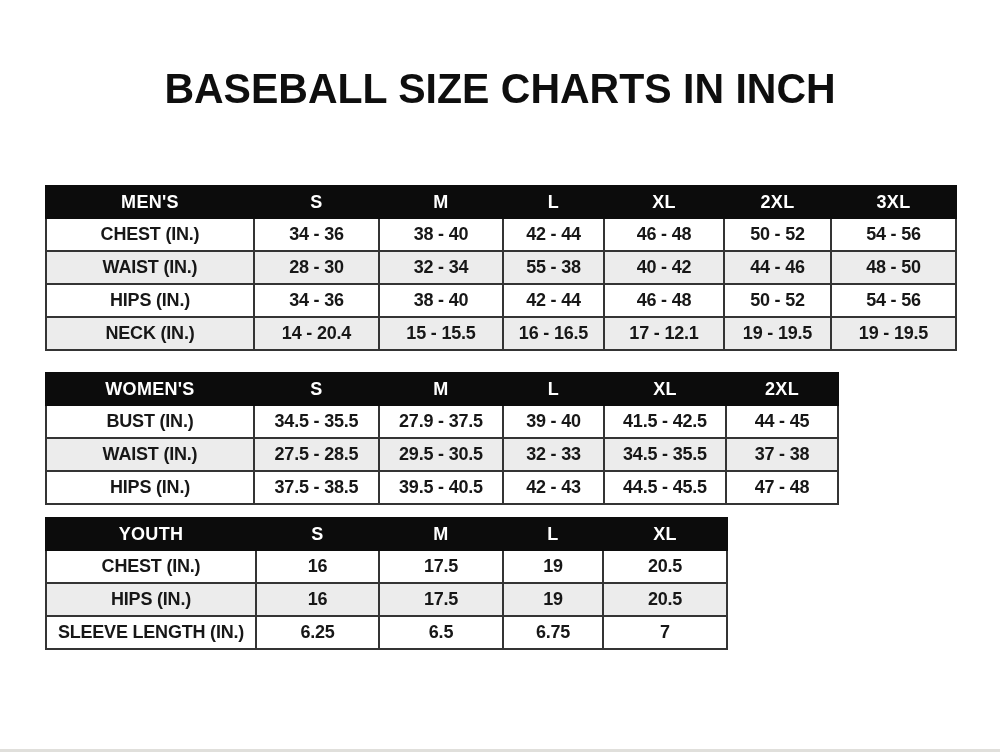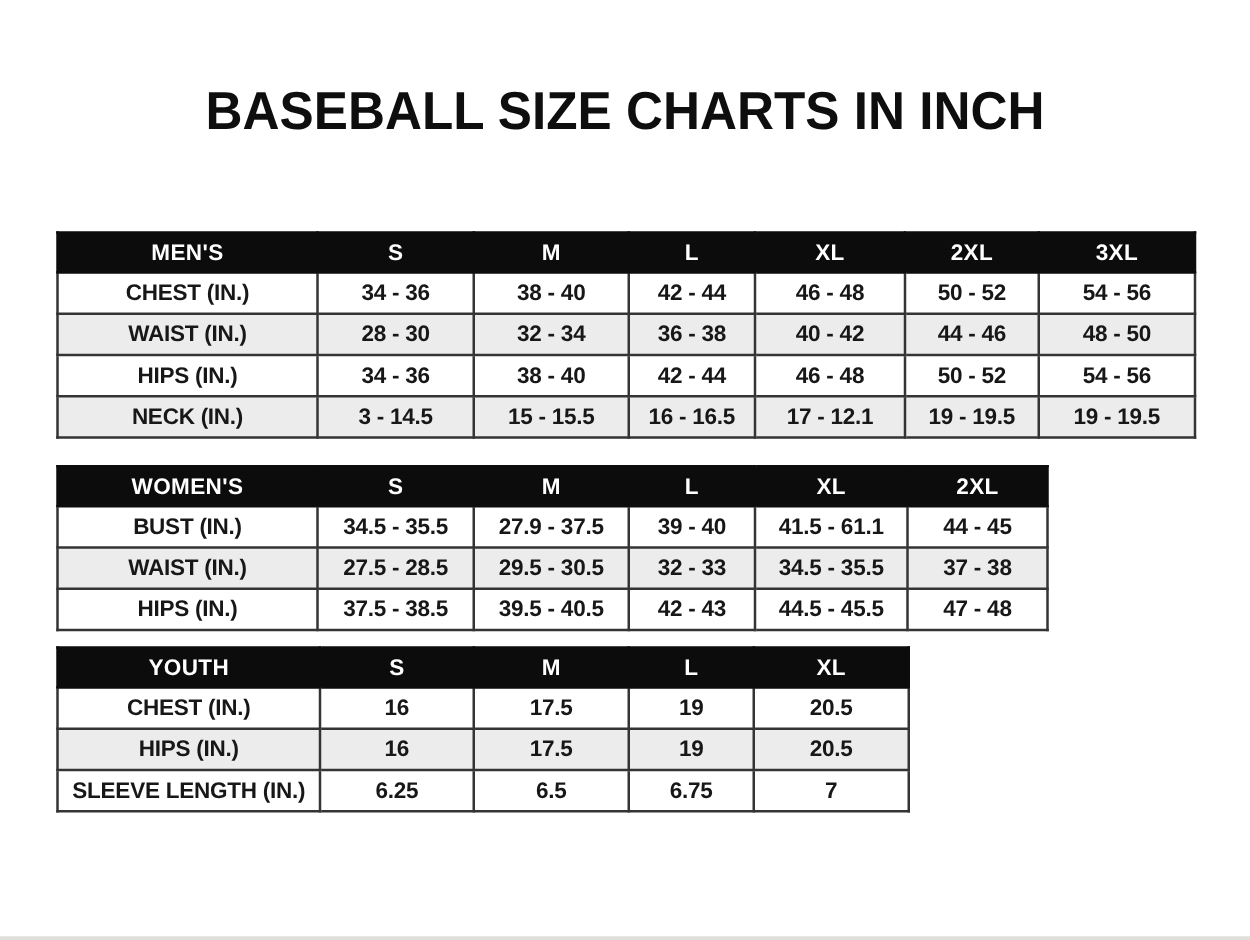--- a/index.html
+++ b/index.html
@@ -97,37 +97,37 @@
             <td>38 - 40</td>
             <td>42 - 44</td>
             <td>46 - 48</td>
             <td>50 - 52</td>
             <td>54 - 56</td>
           </tr>
           <tr>
             <td>WAIST (IN.)</td>
             <td>28 - 30</td>
             <td>32 - 34</td>
-            <td>36 - 38</td>
+            <td>55 - 38</td>
             <td>40 - 42</td>
             <td>44 - 46</td>
             <td>48 - 50</td>
           </tr>
           <tr>
             <td>HIPS (IN.)</td>
             <td>34 - 36</td>
             <td>38 - 40</td>
             <td>42 - 44</td>
             <td>46 - 48</td>
             <td>50 - 52</td>
             <td>54 - 56</td>
           </tr>
           <tr>
             <td>NECK (IN.)</td>
-            <td>3 - 14.5</td>
+            <td>14 - 20.4</td>
             <td>15 - 15.5</td>
             <td>16 - 16.5</td>
             <td>17 - 12.1</td>
             <td>19 - 19.5</td>
             <td>19 - 19.5</td>
           </tr>
         </tbody>
       </table>
     </section>
 
@@ -150,21 +150,21 @@
             <th>XL</th>
             <th>2XL</th>
           </tr>
         </thead>
         <tbody>
           <tr>
             <td>BUST (IN.)</td>
             <td>34.5 - 35.5</td>
             <td>27.9 - 37.5</td>
             <td>39 - 40</td>
-            <td>41.5 - 61.1</td>
+            <td>41.5 - 42.5</td>
             <td>44 - 45</td>
           </tr>
           <tr>
             <td>WAIST (IN.)</td>
             <td>27.5 - 28.5</td>
             <td>29.5 - 30.5</td>
             <td>32 - 33</td>
             <td>34.5 - 35.5</td>
             <td>37 - 38</td>
           </tr>

